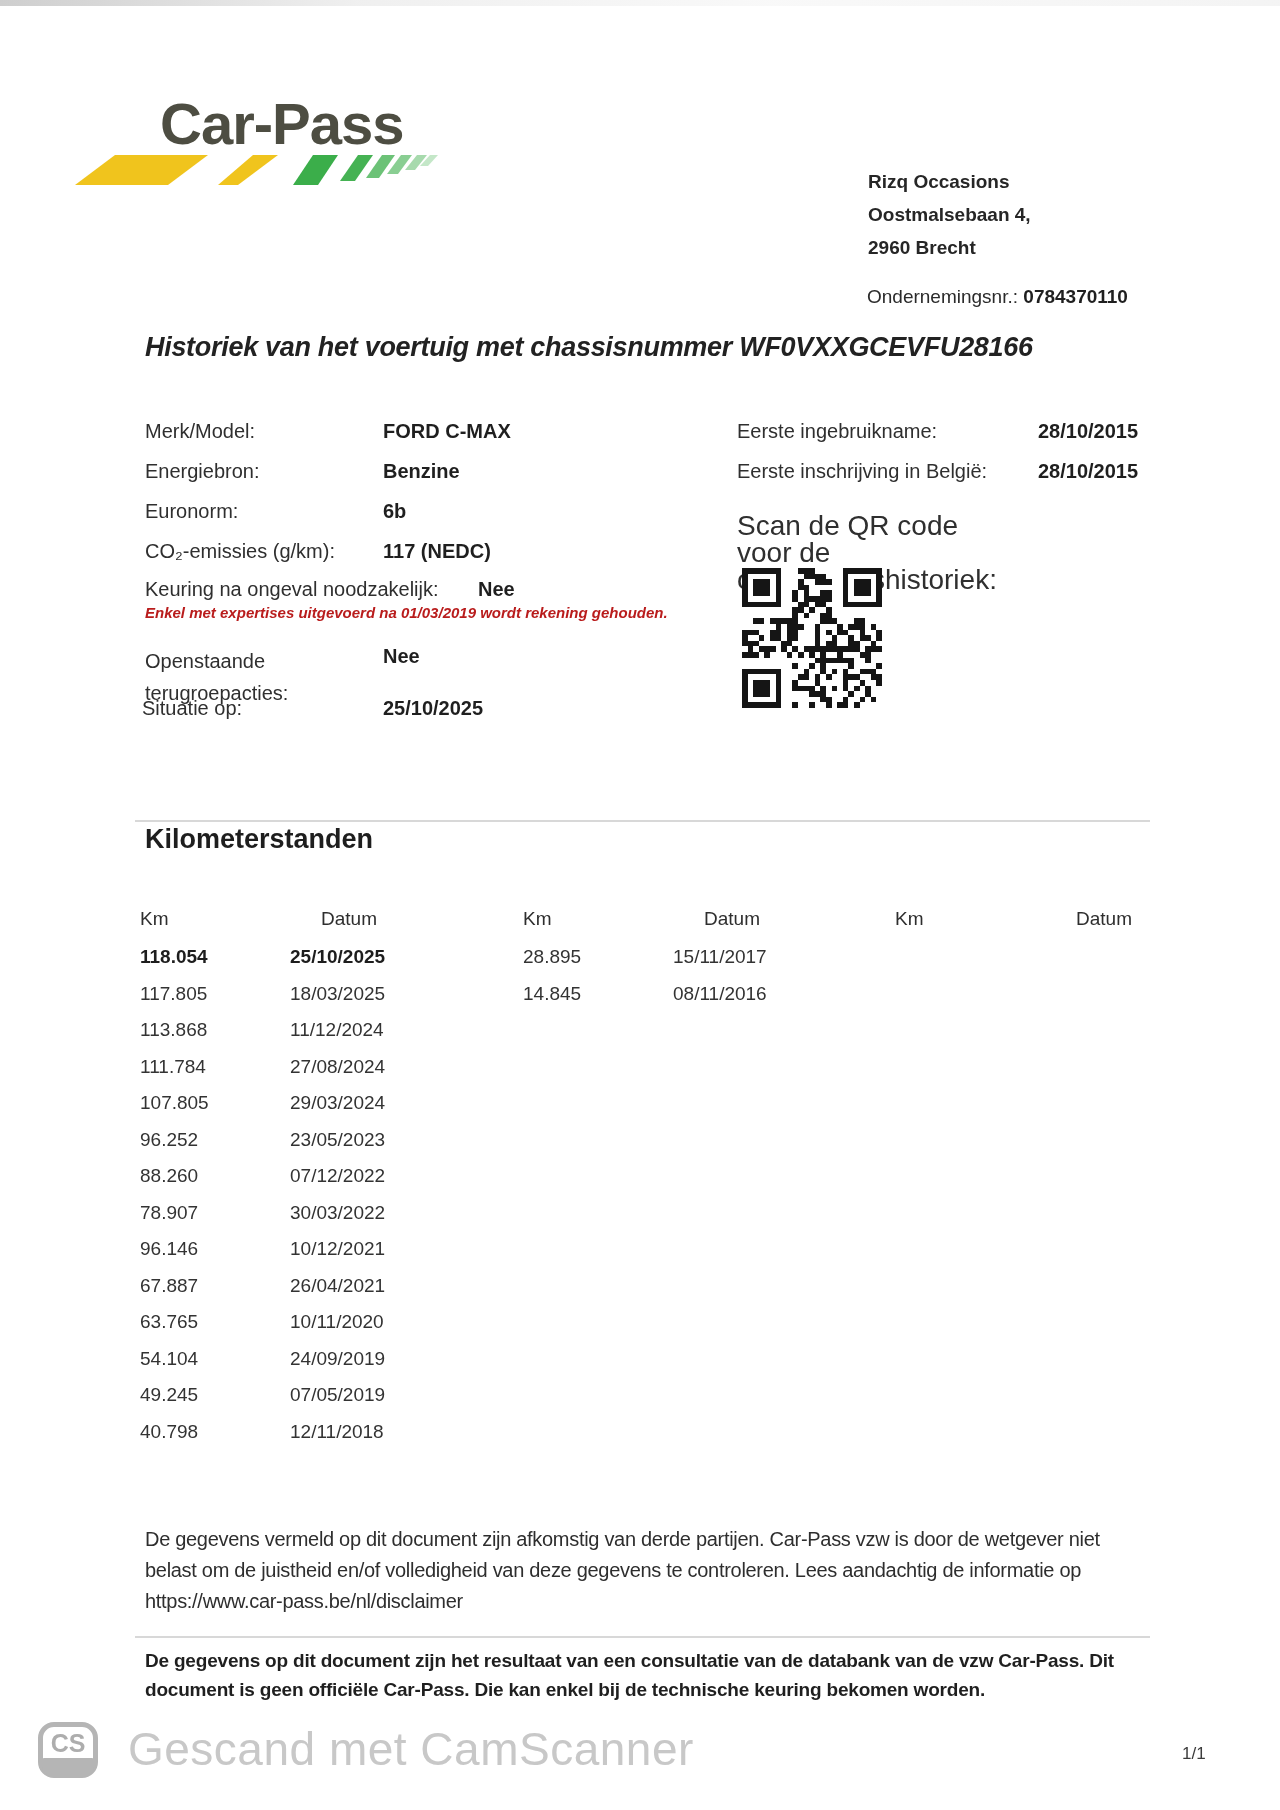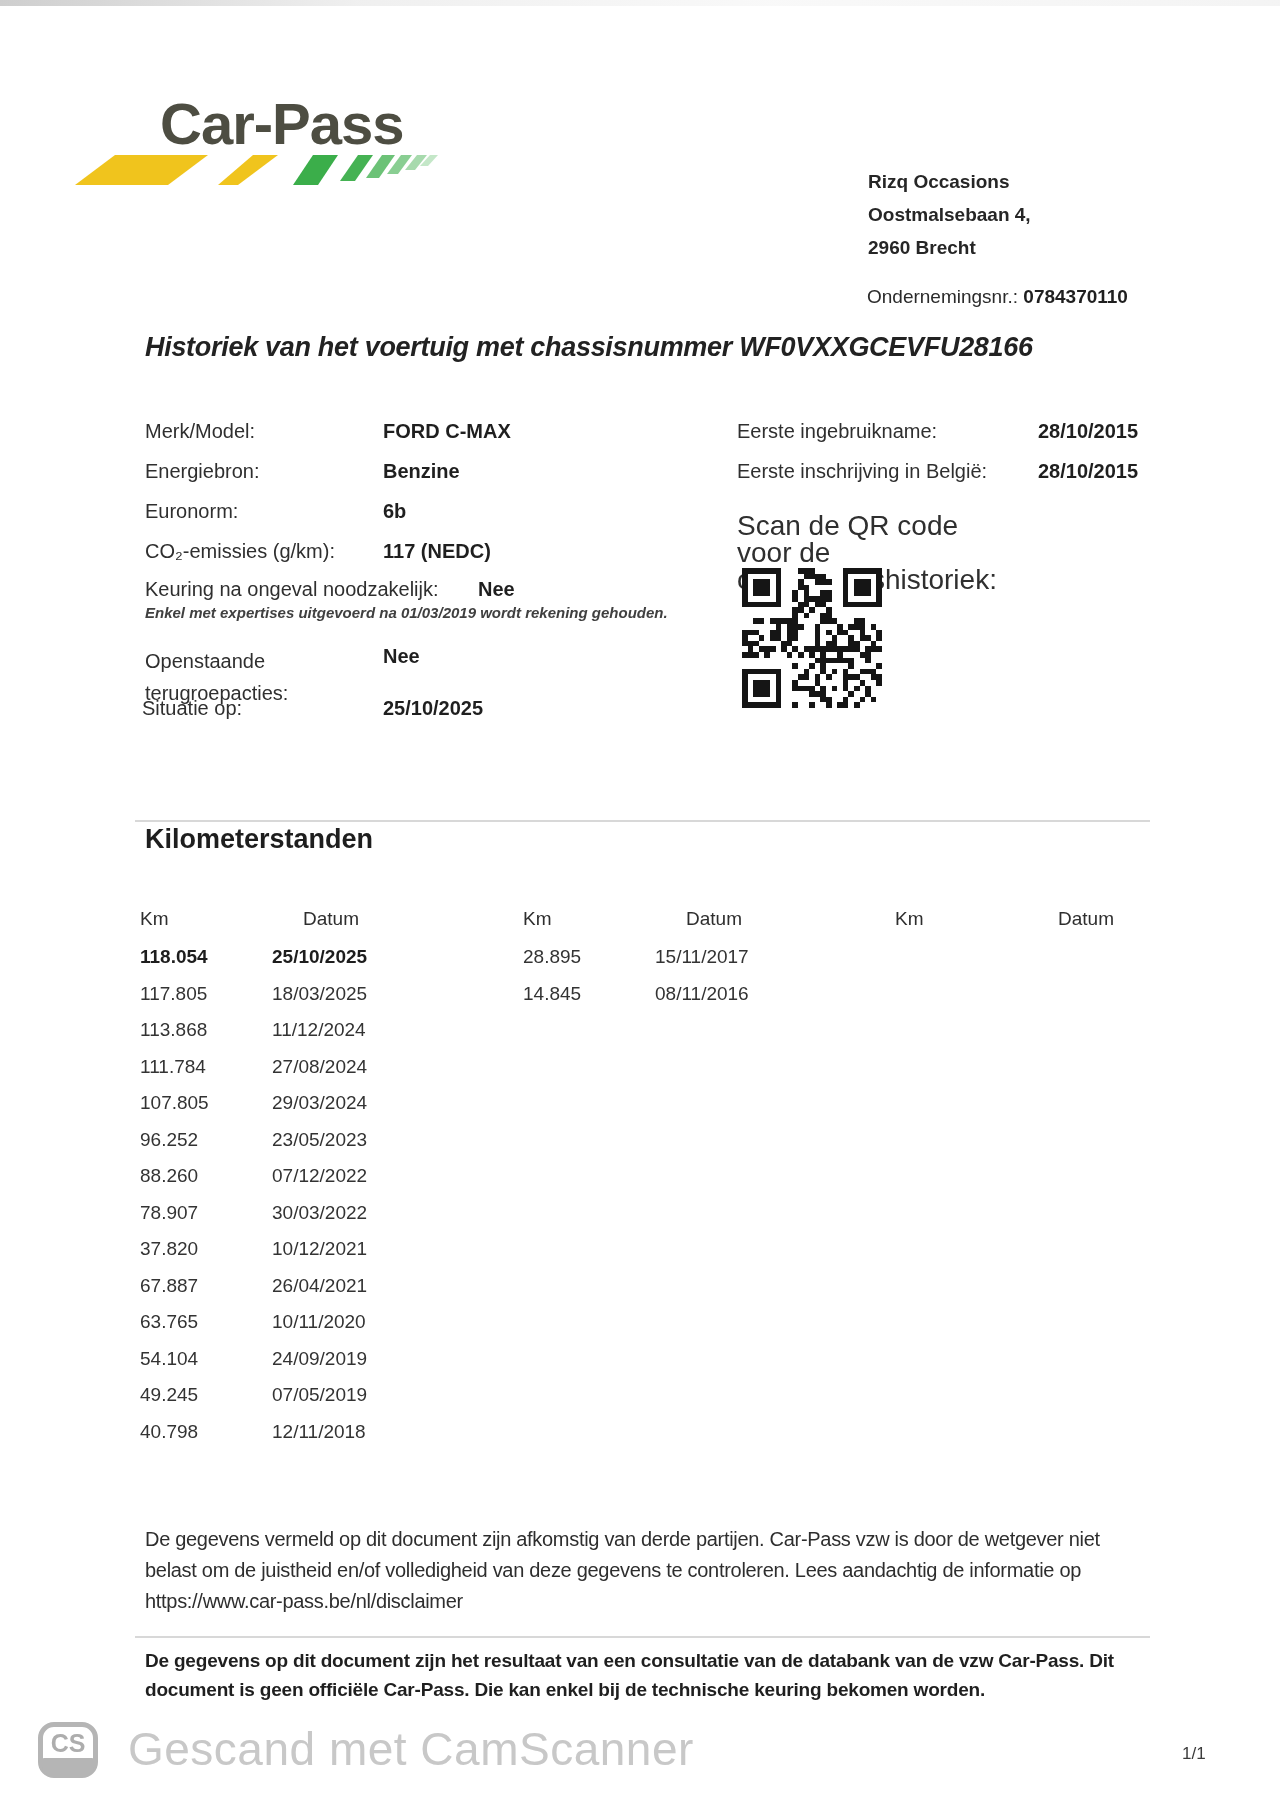--- a/index.html
+++ b/index.html
@@ -27,42 +27,42 @@
   .title{left:145px;top:332px;font-size:27px;font-style:italic;font-weight:700;color:#222;letter-spacing:-0.3px;white-space:nowrap}
 
   .lbl{font-size:20px;color:#2f2f2f;white-space:nowrap}
   .val{font-size:20px;font-weight:700;color:#1f1f1f;white-space:nowrap}
   .lc{left:145px}.vc{left:383px}.rc{left:737px}.rv{left:1038px}
   .y1{top:420px}.y2{top:460px}.y3{top:500px}.y4{top:540px}
 
   .qrcap{left:737px;top:512px;width:255px;font-size:28px;line-height:27px;color:#2f2f2f}
   .keur{left:145px;top:578px}
   .keurval{left:478px;top:578px}
-  .note{left:145px;top:604px;font-size:15px;font-style:italic;font-weight:700;color:#404040;white-space:nowrap}
+  .note{left:145px;top:604px;font-size:15px;font-style:italic;font-weight:700;color:#b91c1c;white-space:nowrap}
   .terug{left:145px;top:645px;width:215px;line-height:32px;white-space:normal}
   .terugval{top:645px}
   .sit{left:142px;top:697px}
   .sitval{top:697px}
   .qr{left:742px;top:568px;width:140px;height:140px}
 
   .rule{left:135px;width:1015px;height:2px;background:var(--rule)}
   .rule1{top:820px}
   .rule2{top:1636px}
   .kmh{left:145px;top:824px;font-size:27px;font-weight:700;color:#1e1e1e}
 
   
   .ogroups{left:0;top:908px;width:1280px}
   .ogroup{position:absolute;top:0}
   .ogroup:nth-of-type(1){left:140px}
   .ogroup:nth-of-type(2){left:523px}
   .ogroup:nth-of-type(3){left:895px}
   .orow{display:flex;height:36.5px;font-size:19px;line-height:21px;color:#333}
   .ohead{height:38px;color:#2e2e2e}
   .okm{display:inline-block;width:132px;text-align:left}
-  .odt{display:inline-block;width:118px;text-align:left}
+  .odt{display:inline-block;width:118px;margin-left:18px;text-align:left}
   .ohead .odt{text-align:center}
   .obold{font-weight:700;color:#1d1d1d}
 
   .disclaimer{left:145px;top:1524px;width:1010px;font-size:20px;line-height:31px;letter-spacing:-0.3px;color:#2e2e2e}
   .notice{left:145px;top:1646px;width:1025px;font-size:19px;line-height:29px;font-weight:700;letter-spacing:-0.2px;color:#1f1f1f}
 
   
   .cs-icon{left:38px;top:1722px;width:60px;height:56px;border:5px solid #b5b5b5;border-radius:16px;background:#fff}
   .cs-letters{position:absolute;left:0;right:0;top:2px;text-align:center;font-size:25px;font-weight:700;color:#adadad;letter-spacing:0}
   .cs-base{position:absolute;left:-1px;right:-1px;bottom:-1px;height:16px;background:#b5b5b5;border-radius:2px 2px 7px 7px}
@@ -354,21 +354,21 @@
         </div>
         <div class="orow">
           <span class="okm">88.260</span>
           <span class="odt">07/12/2022</span>
         </div>
         <div class="orow">
           <span class="okm">78.907</span>
           <span class="odt">30/03/2022</span>
         </div>
         <div class="orow">
-          <span class="okm">37.820</span>
+          <span class="okm">96.146</span>
           <span class="odt">10/12/2021</span>
         </div>
         <div class="orow">
           <span class="okm">67.887</span>
           <span class="odt">26/04/2021</span>
         </div>
         <div class="orow">
           <span class="okm">63.765</span>
           <span class="odt">10/11/2020</span>
         </div>

